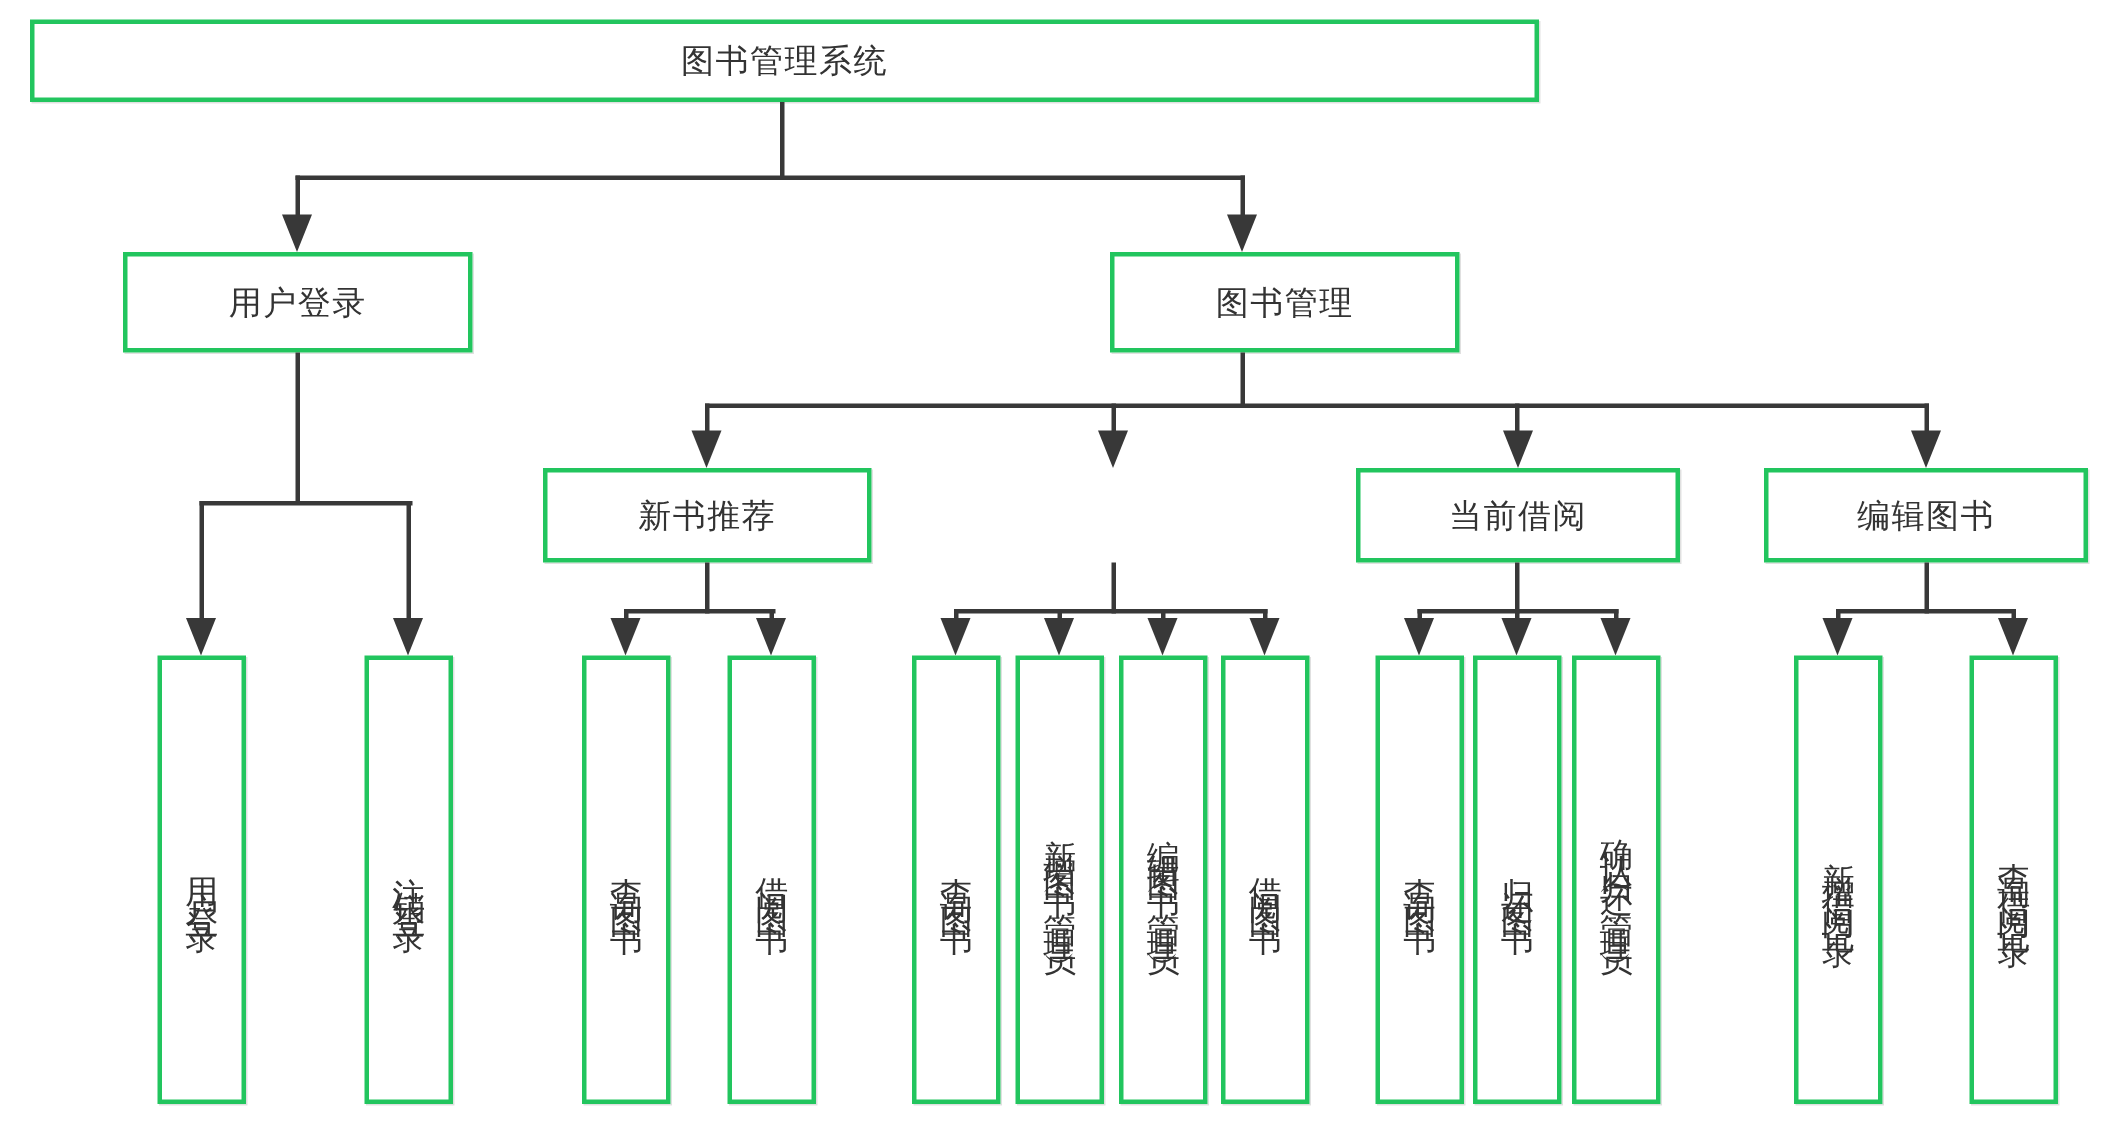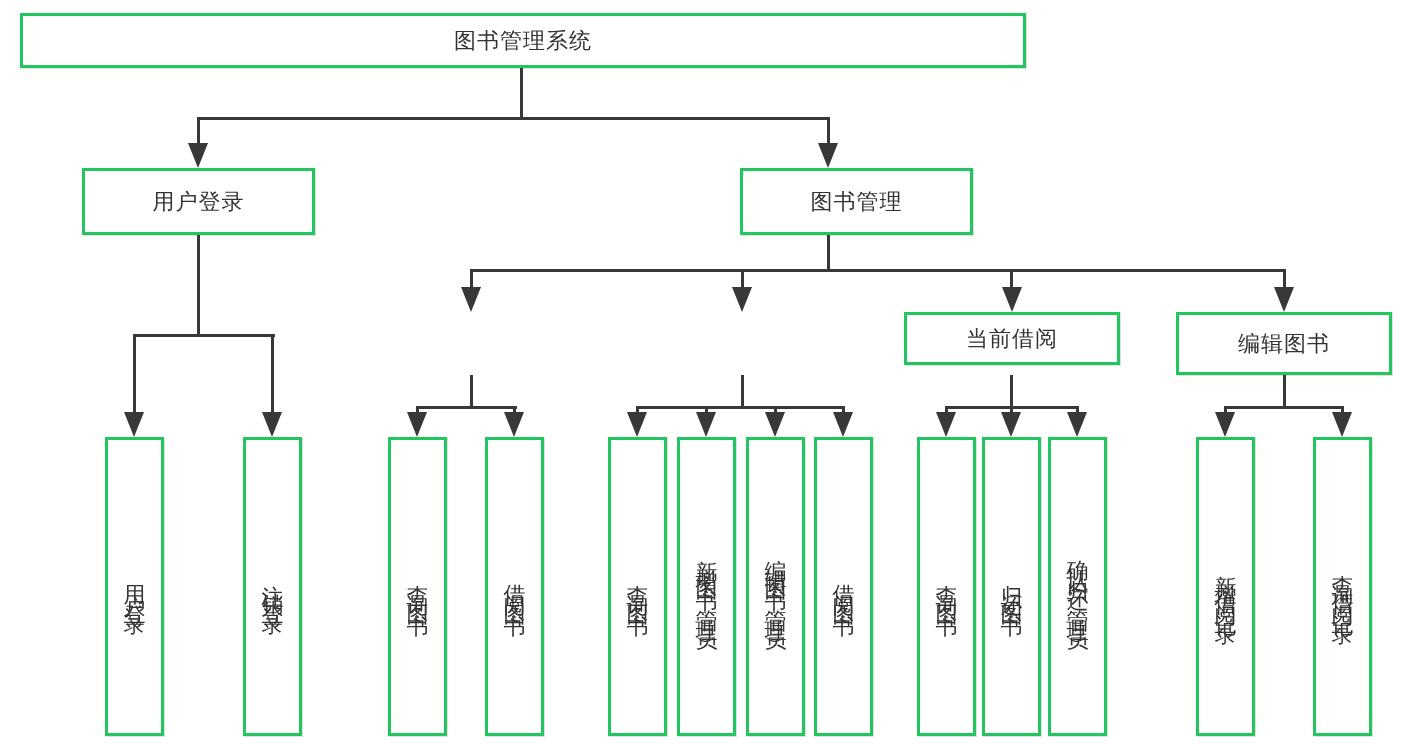--- a/index.html
+++ b/index.html
@@ -40,21 +40,21 @@
     border-left: 10px solid transparent;
     border-right: 10px solid transparent;
     border-top: 25px solid #383838;
   }
   
   #root-box   { left:20px;   top:13px;  width:1006px; height:55px; }
   #ul-box     { left:82px;   top:168px; width:233px;  height:67px; }
   #bm-box     { left:712px;  top:168px; width:233px;  height:67px;margin-left:28px; }
   #n1-box     { left:362px;  top:312px; width:219px;  height:63px; }
   #n2-box     { left:634px;  top:312px; width:217px;  height:63px; }
-  #n3-box     { left:904px;  top:312px; width:216px;  height:53px; }
+  #n3-box     { left:904px;  top:312px; width:216px;  height:63px; }
   #n4-box     { left:1176px; top:312px; width:216px;  height:63px; }
   .leaf { top:437px; width:59px; height:299px; }
   #ul-l1 { left:105px; }  #ul-l2 { left:243px; }
   #n1-l1 { left:388px; }  #n1-l2 { left:485px; }
   #n2-l1 { left:608px; }  #n2-l2 { left:677px; } #n2-l3 { left:746px; } #n2-l4 { left:814px; }
   #n3-l1 { left:917px; }  #n3-l2 { left:982px; } #n3-l3 { left:1048px; }
   #n4-l1 { left:1196px; } #n4-l2 { left:1313px; }
   
   #watermark {
     position: absolute;
@@ -76,20 +76,23 @@
     <span>图书管理系统</span>
   </div>
 
   <div class="box h" id="ul-box">
     <span>用户登录</span>
   </div>
   <div class="box h" id="bm-box">
     <span>图书管理</span>
   </div>
 
+  <div class="box h" id="n1-box">
+    <span>新书推荐</span>
+  </div>
   <div class="box h" id="n3-box">
     <span>当前借阅</span>
   </div>
   <div class="box h" id="n4-box">
     <span>编辑图书</span>
   </div>
 
   <div class="box v leaf" id="ul-l1">
     <span class="vtext">用户登录</span>
   </div>

